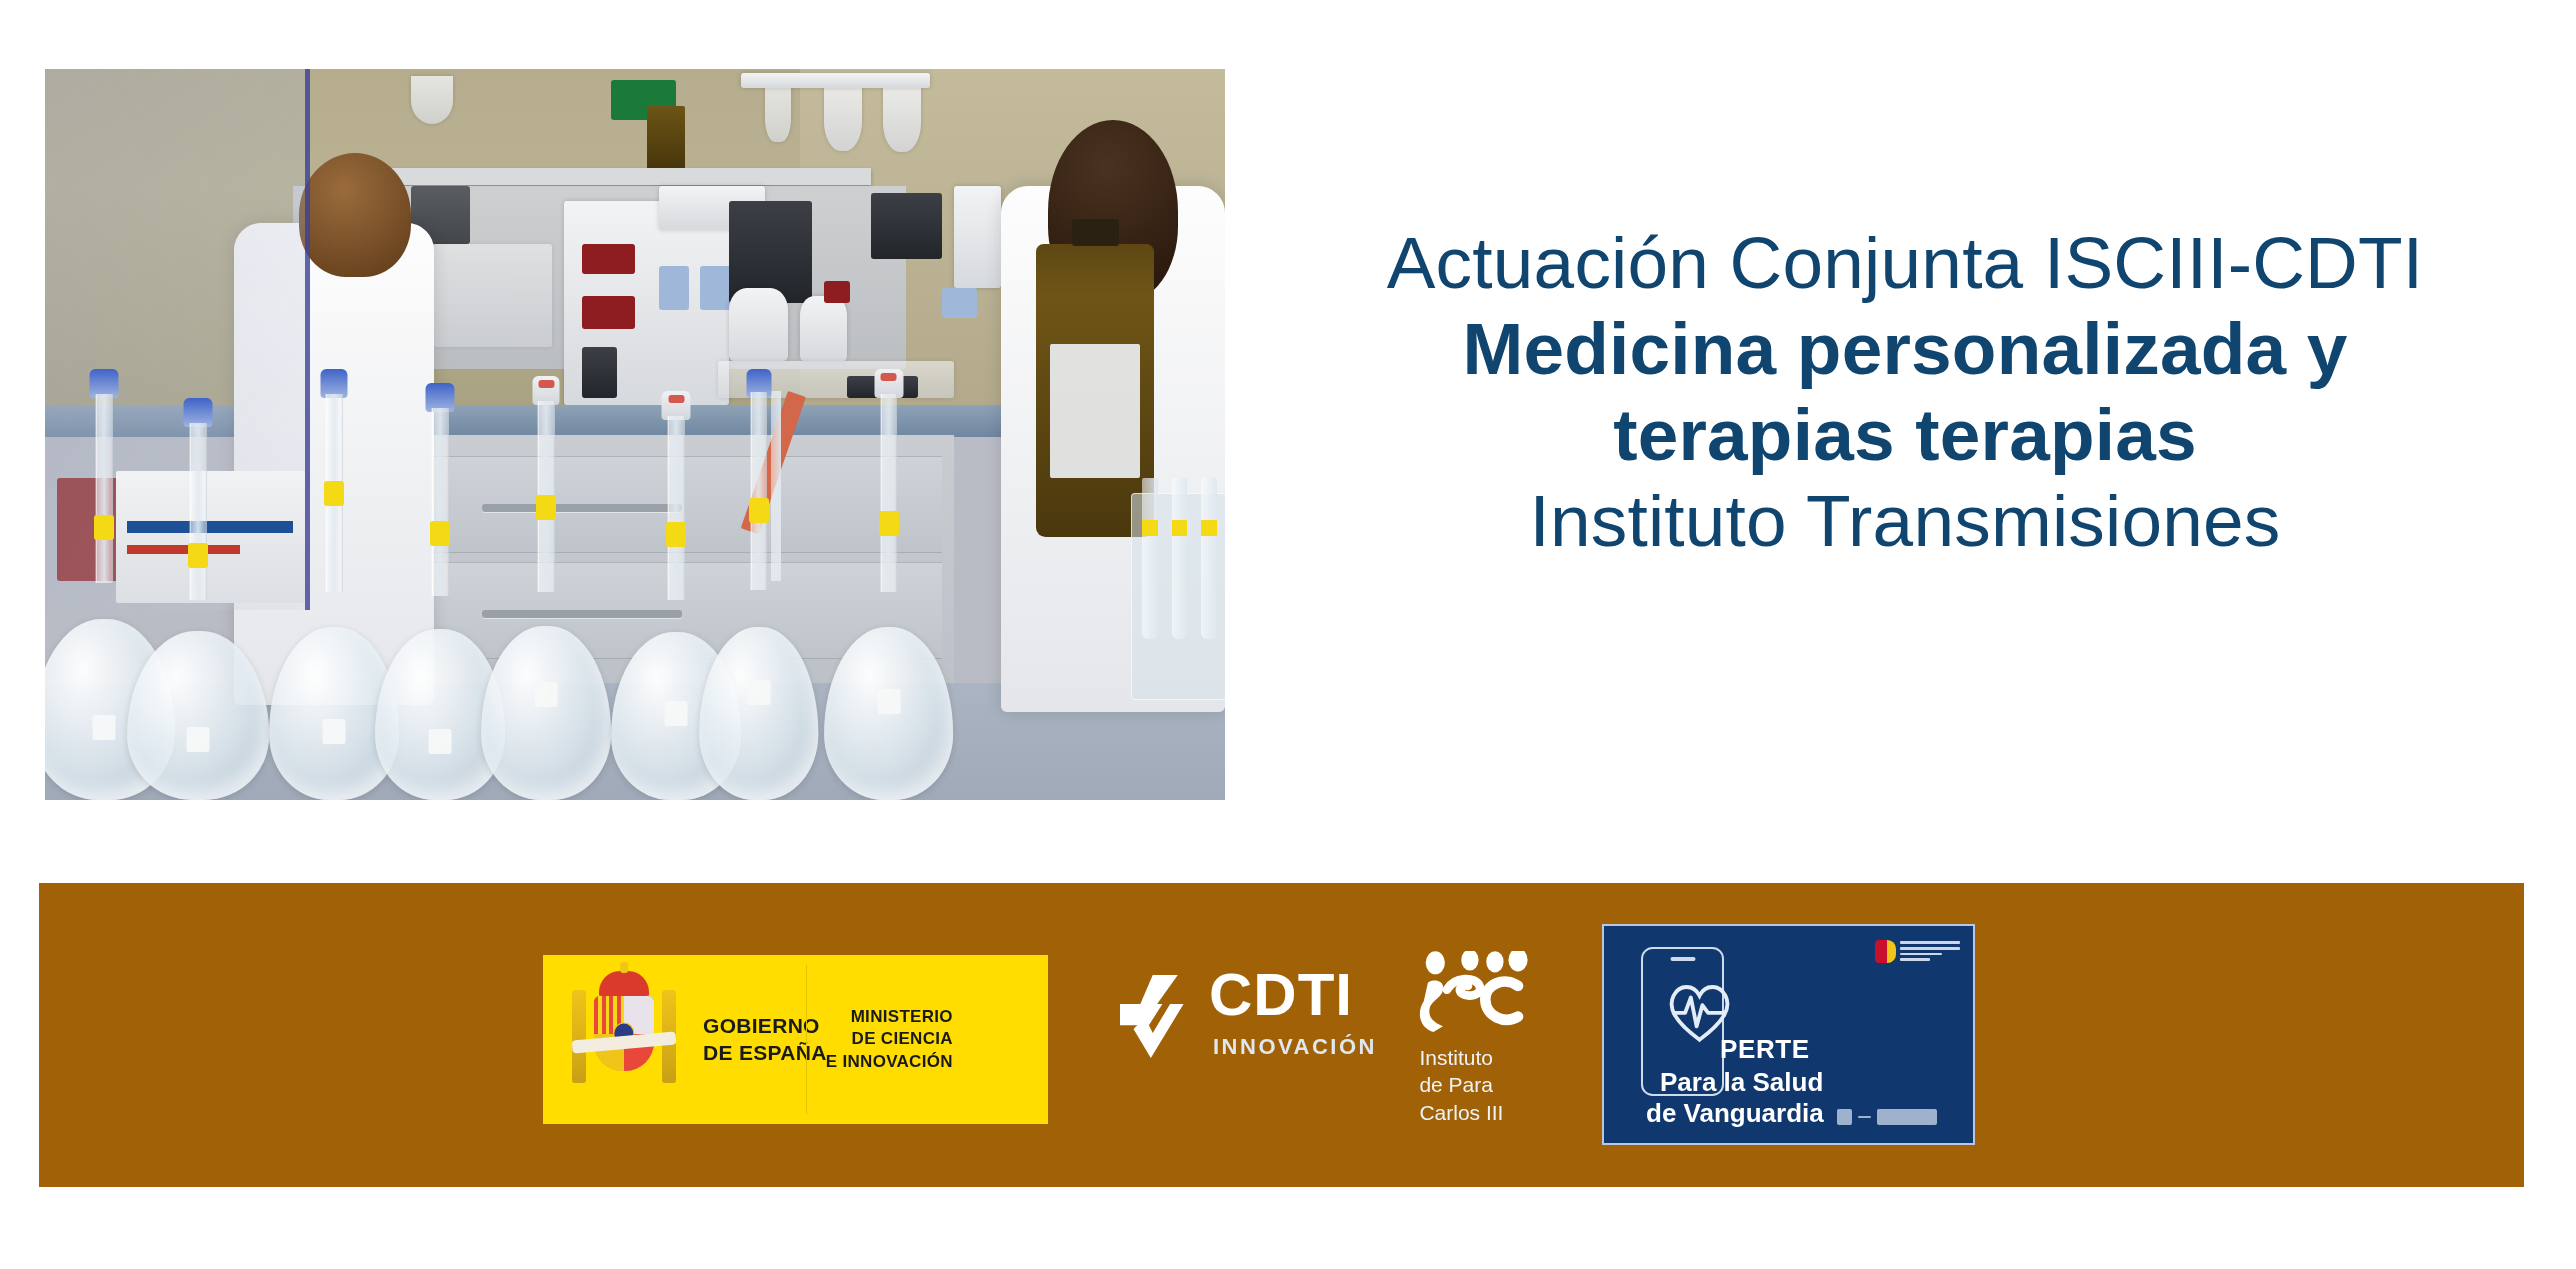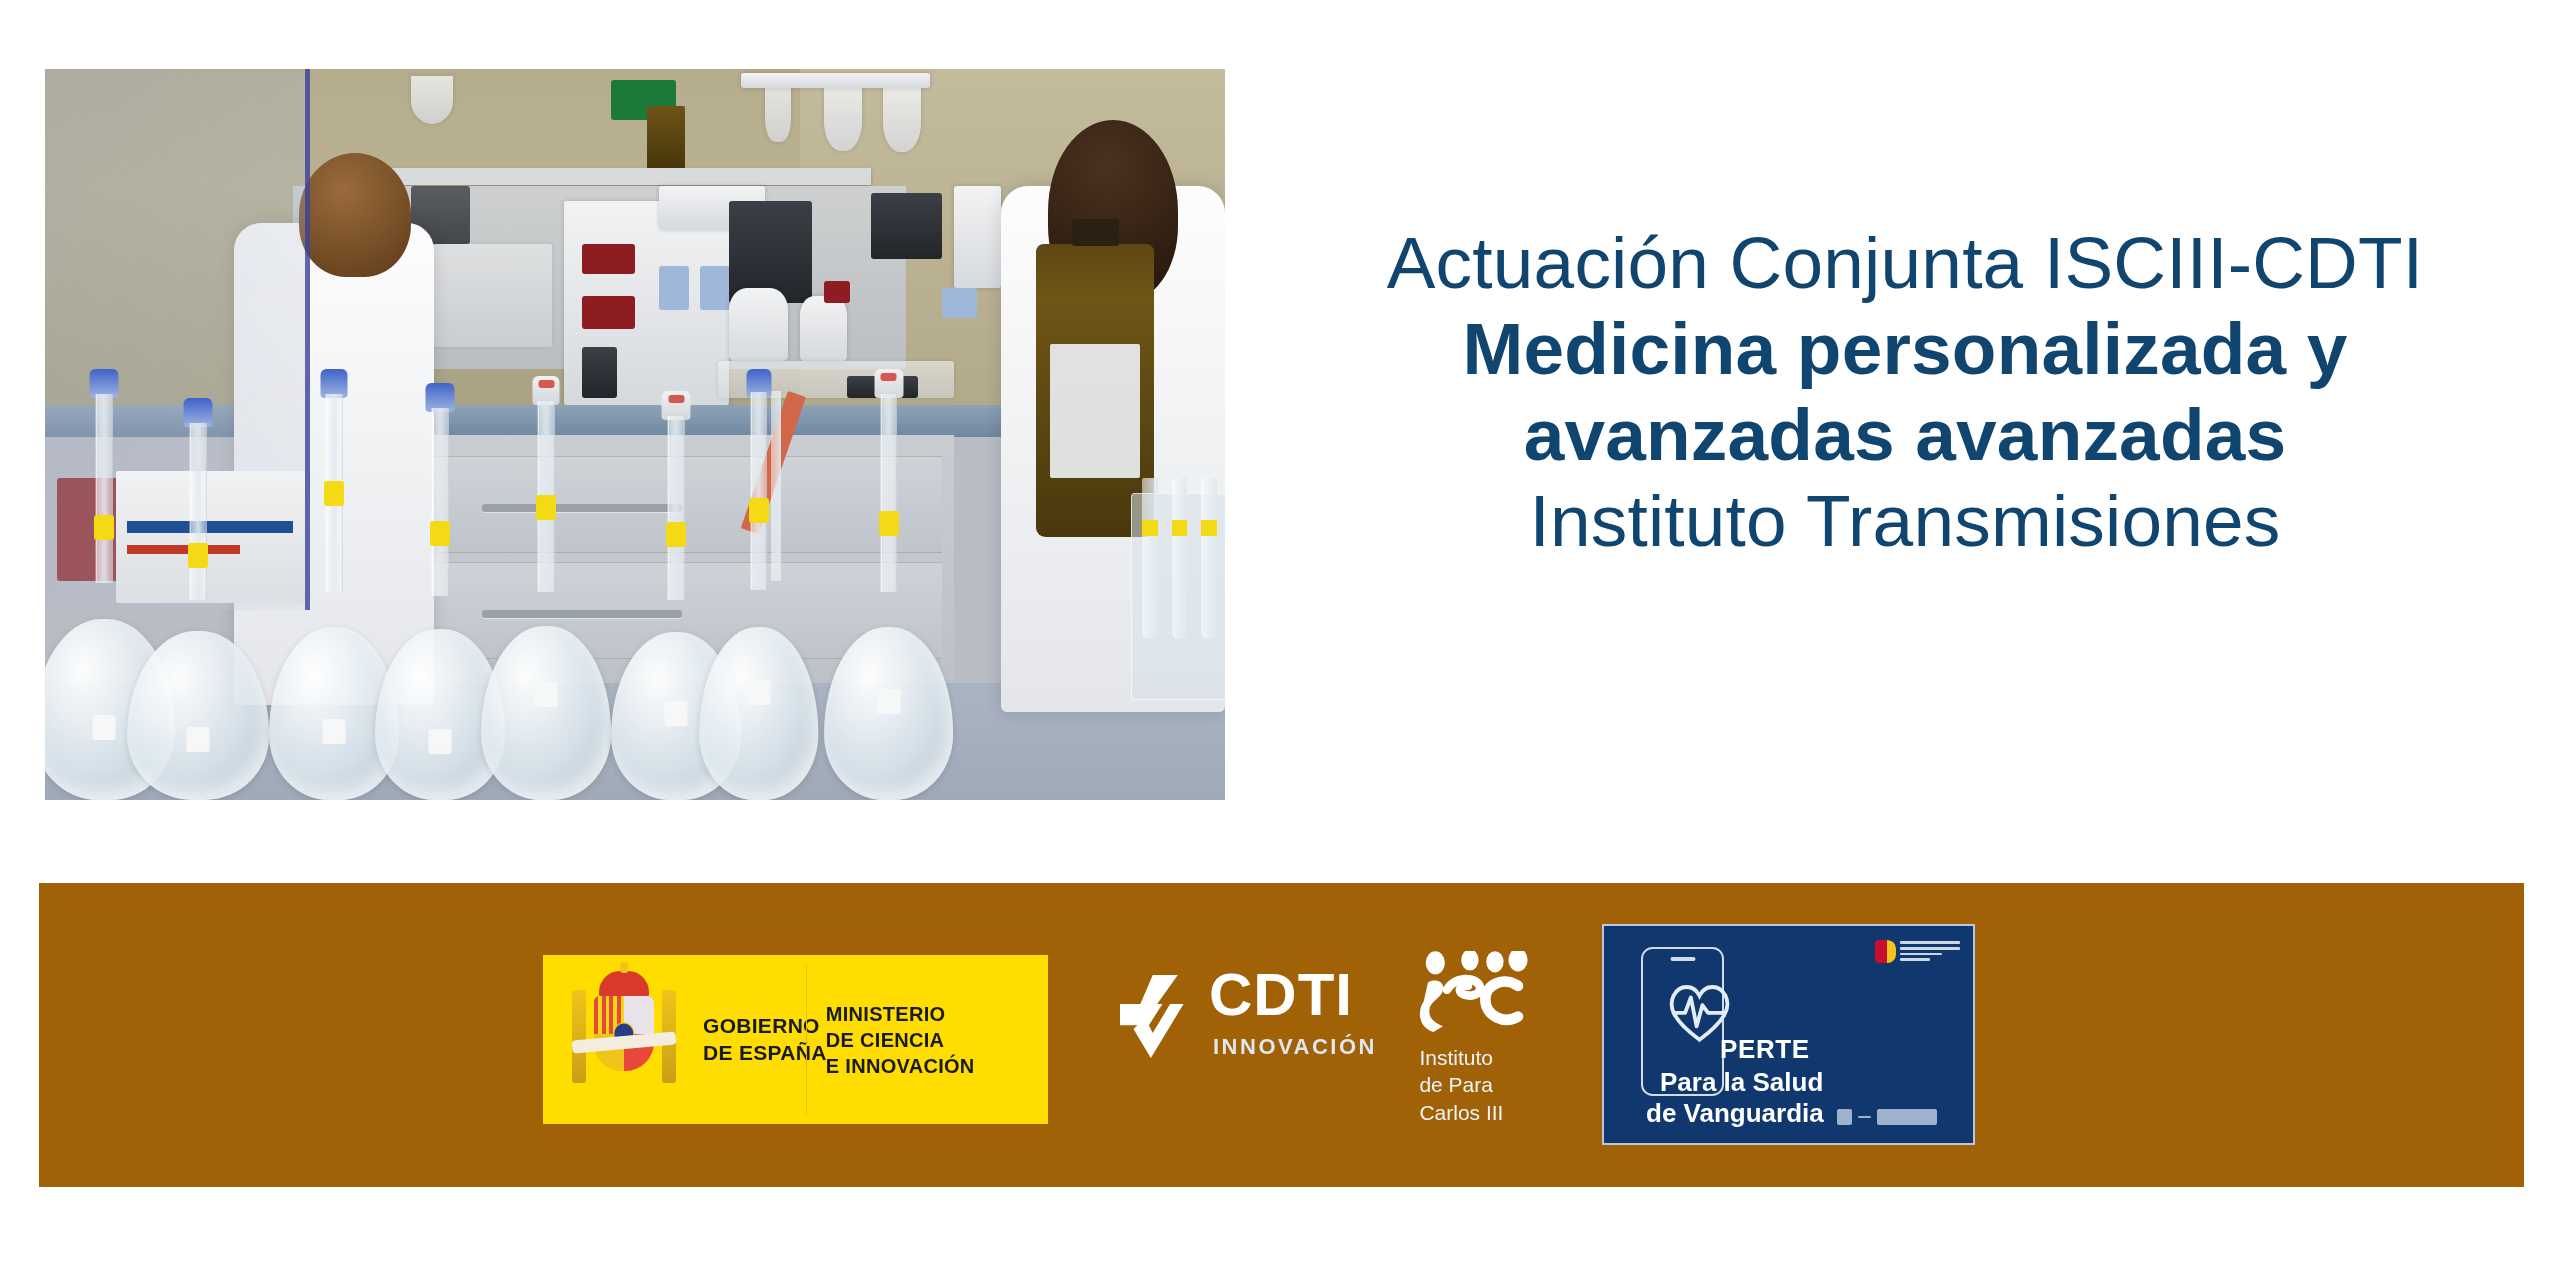--- a/index.html
+++ b/index.html
@@ -121,22 +121,22 @@
   .q4{left:50%;top:50%;background:#e8473a;}
   .escusson{position:absolute;left:50%;top:50%;transform:translate(-50%,-50%);
         width:19.3px;height:21px;background:#2b3c86;border-radius:50%;border:1.9px solid #f0c419;}
   .pillar{position:absolute;top:23px;width:14.5px;height:93px;
         background:linear-gradient(180deg,#f0c419,#c9a015);border-radius:2.9px;}
   .pillar.l{left:1.9px;} .pillar.r{right:1.9px;}
   .ribbon{position:absolute;left:1.9px;top:69px;width:104px;height:12.5px;
         background:#f3ede0;transform:rotate(-5deg);border-radius:3.9px;}
   #spain-text-1{margin-left:25px;font-size:21px;font-weight:700;color:#1a1a1a;
         line-height:1.28;letter-spacing:0.3px;}
-  #spain-text-2{position:absolute;left:56%;font-size:20px;font-weight:700;color:#1a1a1a;
-        line-height:1.3;letter-spacing:0.3px;}
+  #spain-text-2{position:absolute;left:56%;font-size:17px;font-weight:700;color:#1a1a1a;
+        line-height:1.3;letter-spacing:0.3px;text-align:right;}
 
   
   #cdti-logo{position:absolute;left:1081px;top:82px;width:260px;height:140px;color:#fff;}
   #cdti-mark{position:absolute;left:0;top:9.6px;width:79px;height:83px;}
   #cdti-word{position:absolute;left:89px;top:0;font-size:60px;font-weight:700;
         letter-spacing:1px;line-height:1;font-family:"Liberation Sans",sans-serif;}
   #cdti-sub{position:absolute;left:93px;top:69px;font-size:22px;letter-spacing:2.5px;
         color:#dfe7ef;font-weight:700;}
 
   
@@ -299,21 +299,21 @@
       <div class="band" style="top:33%;"></div>
       <div class="bulb" style="width:100%;height:40%;"></div>
       <div class="lbl" style="bottom:20%;"></div>
     </div>
   </div>
 </div>
 
 <div id="title-block">
   <div class="t-line t1">Actuación Conjunta ISCIII-CDTI</div>
   <div class="t-line t2">Medicina personalizada y</div>
-  <div class="t-line t2">avanzadas avanzadas</div>
+  <div class="t-line t2">terapias terapias</div>
   <div class="t-line t3">Instituto Transmisiones</div>
 </div>
 
 <div id="logo-bar">
 
   <div id="spain-logo">
     <div id="coat-of-arms">
       <div class="pillar l"></div>
       <div class="pillar r"></div>
       <div class="crown"></div>

